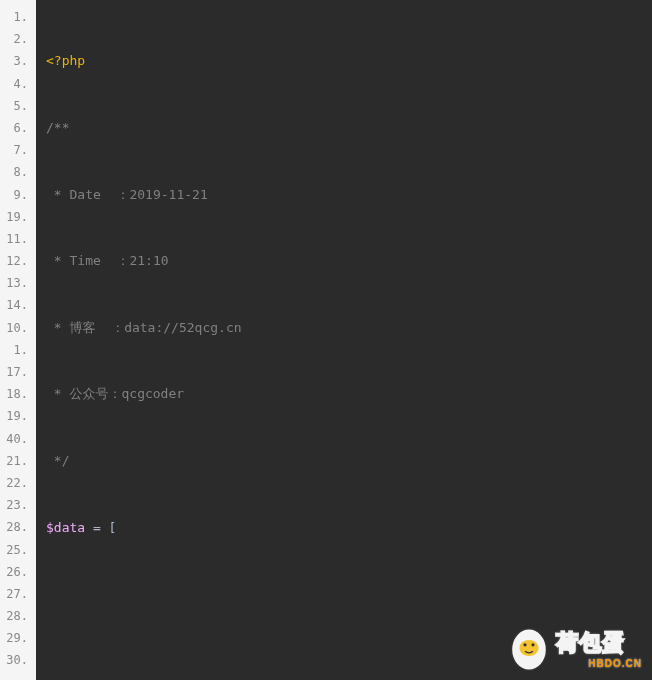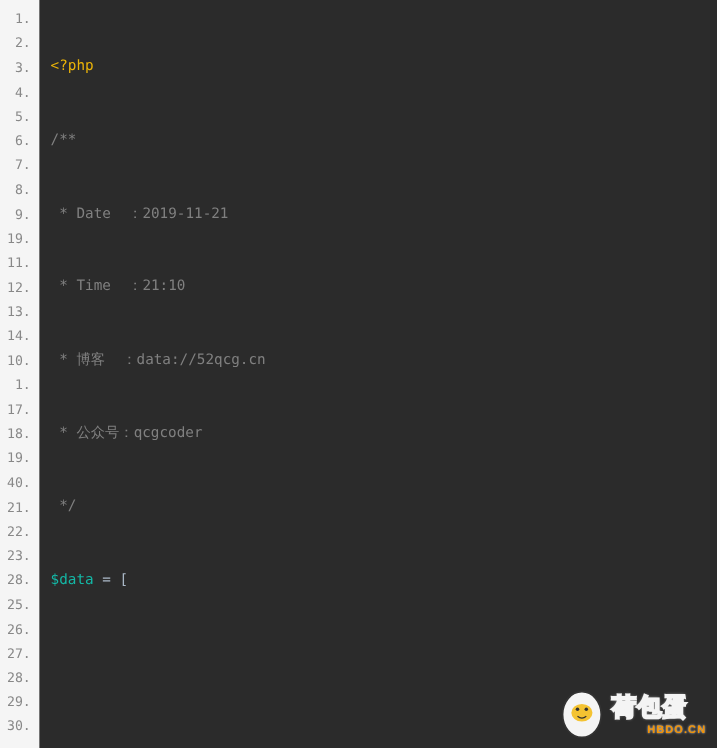--- a/index.html
+++ b/index.html
@@ -34,21 +34,21 @@
   background: #2b2b2b;
   padding: 6px 10px;
   color: #a9b7c6;
   line-height: 22.2px;
   white-space: pre;
   overflow: hidden;
 }
 .line { height: 22.2px; }
 .tag { color: #eab308; }
 .comment { color: #808080; }
-.var { color: #14b8a6; }
+.var { color: #f0abfc; }
 .op { color: #a9b7c6; }
 .watermark {
   position: absolute;
   right: 10px;
   bottom: 8px;
   display: flex;
   align-items: center;
   gap: 6px;
   opacity: 0.95;
   pointer-events: none;

